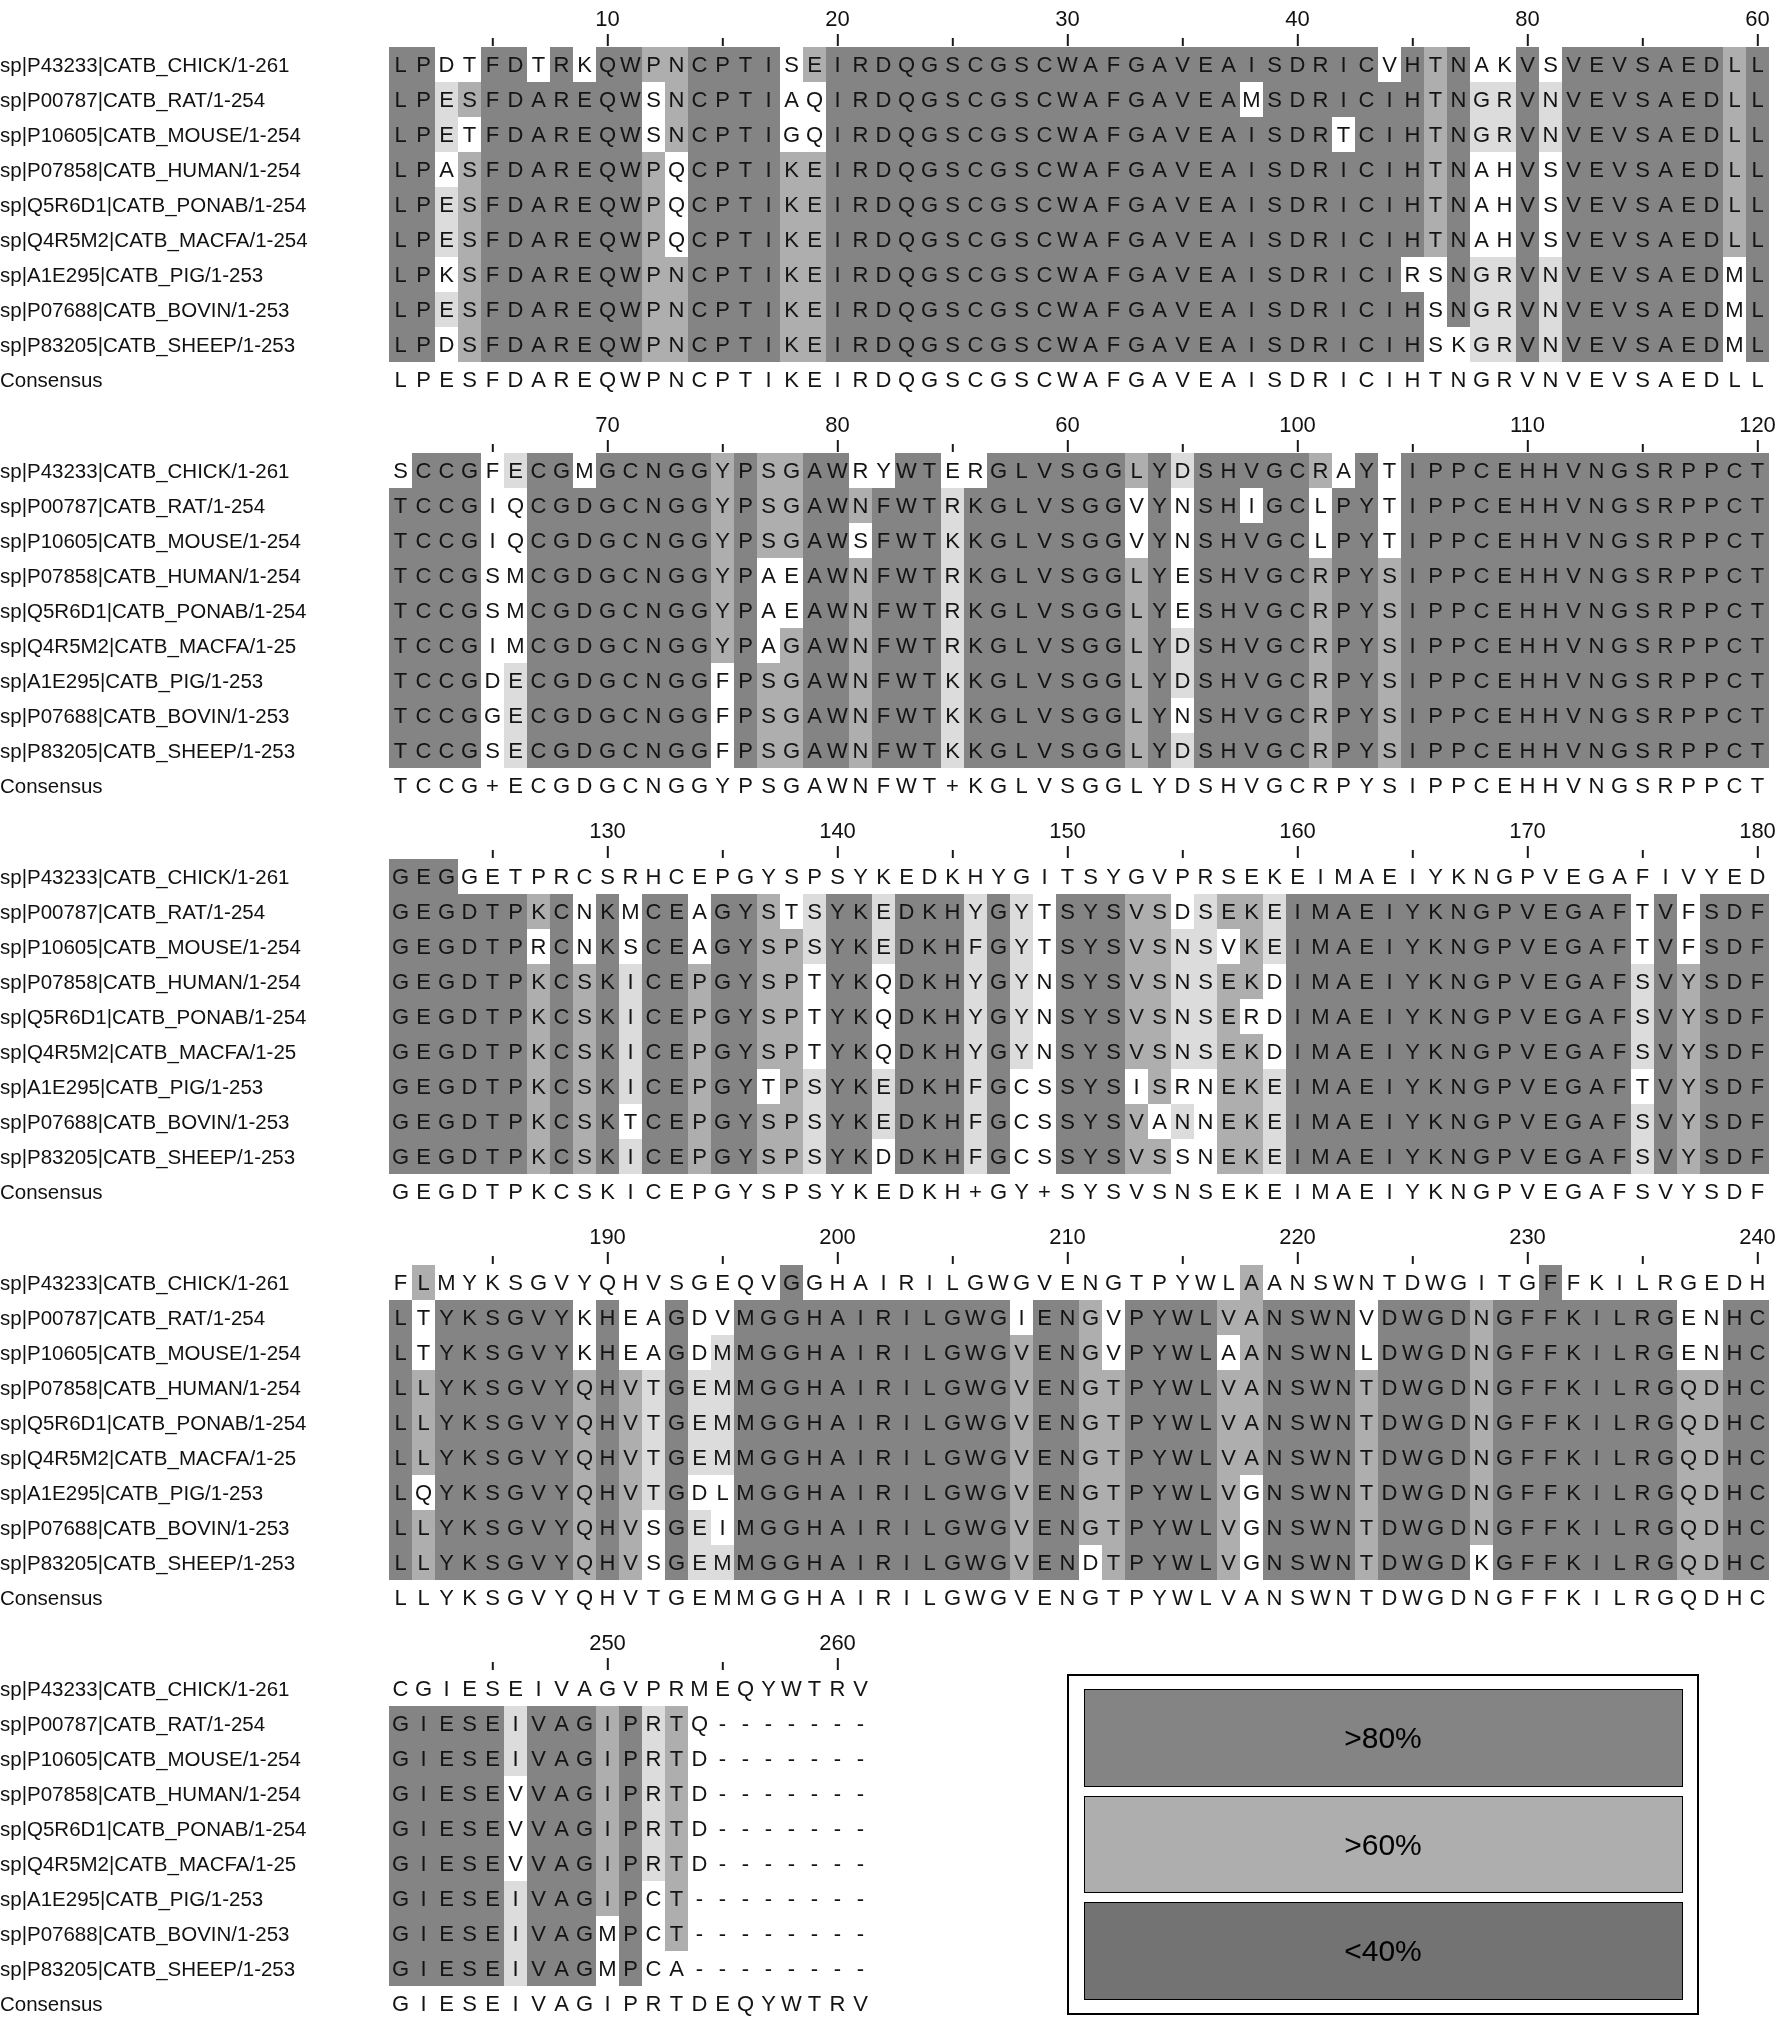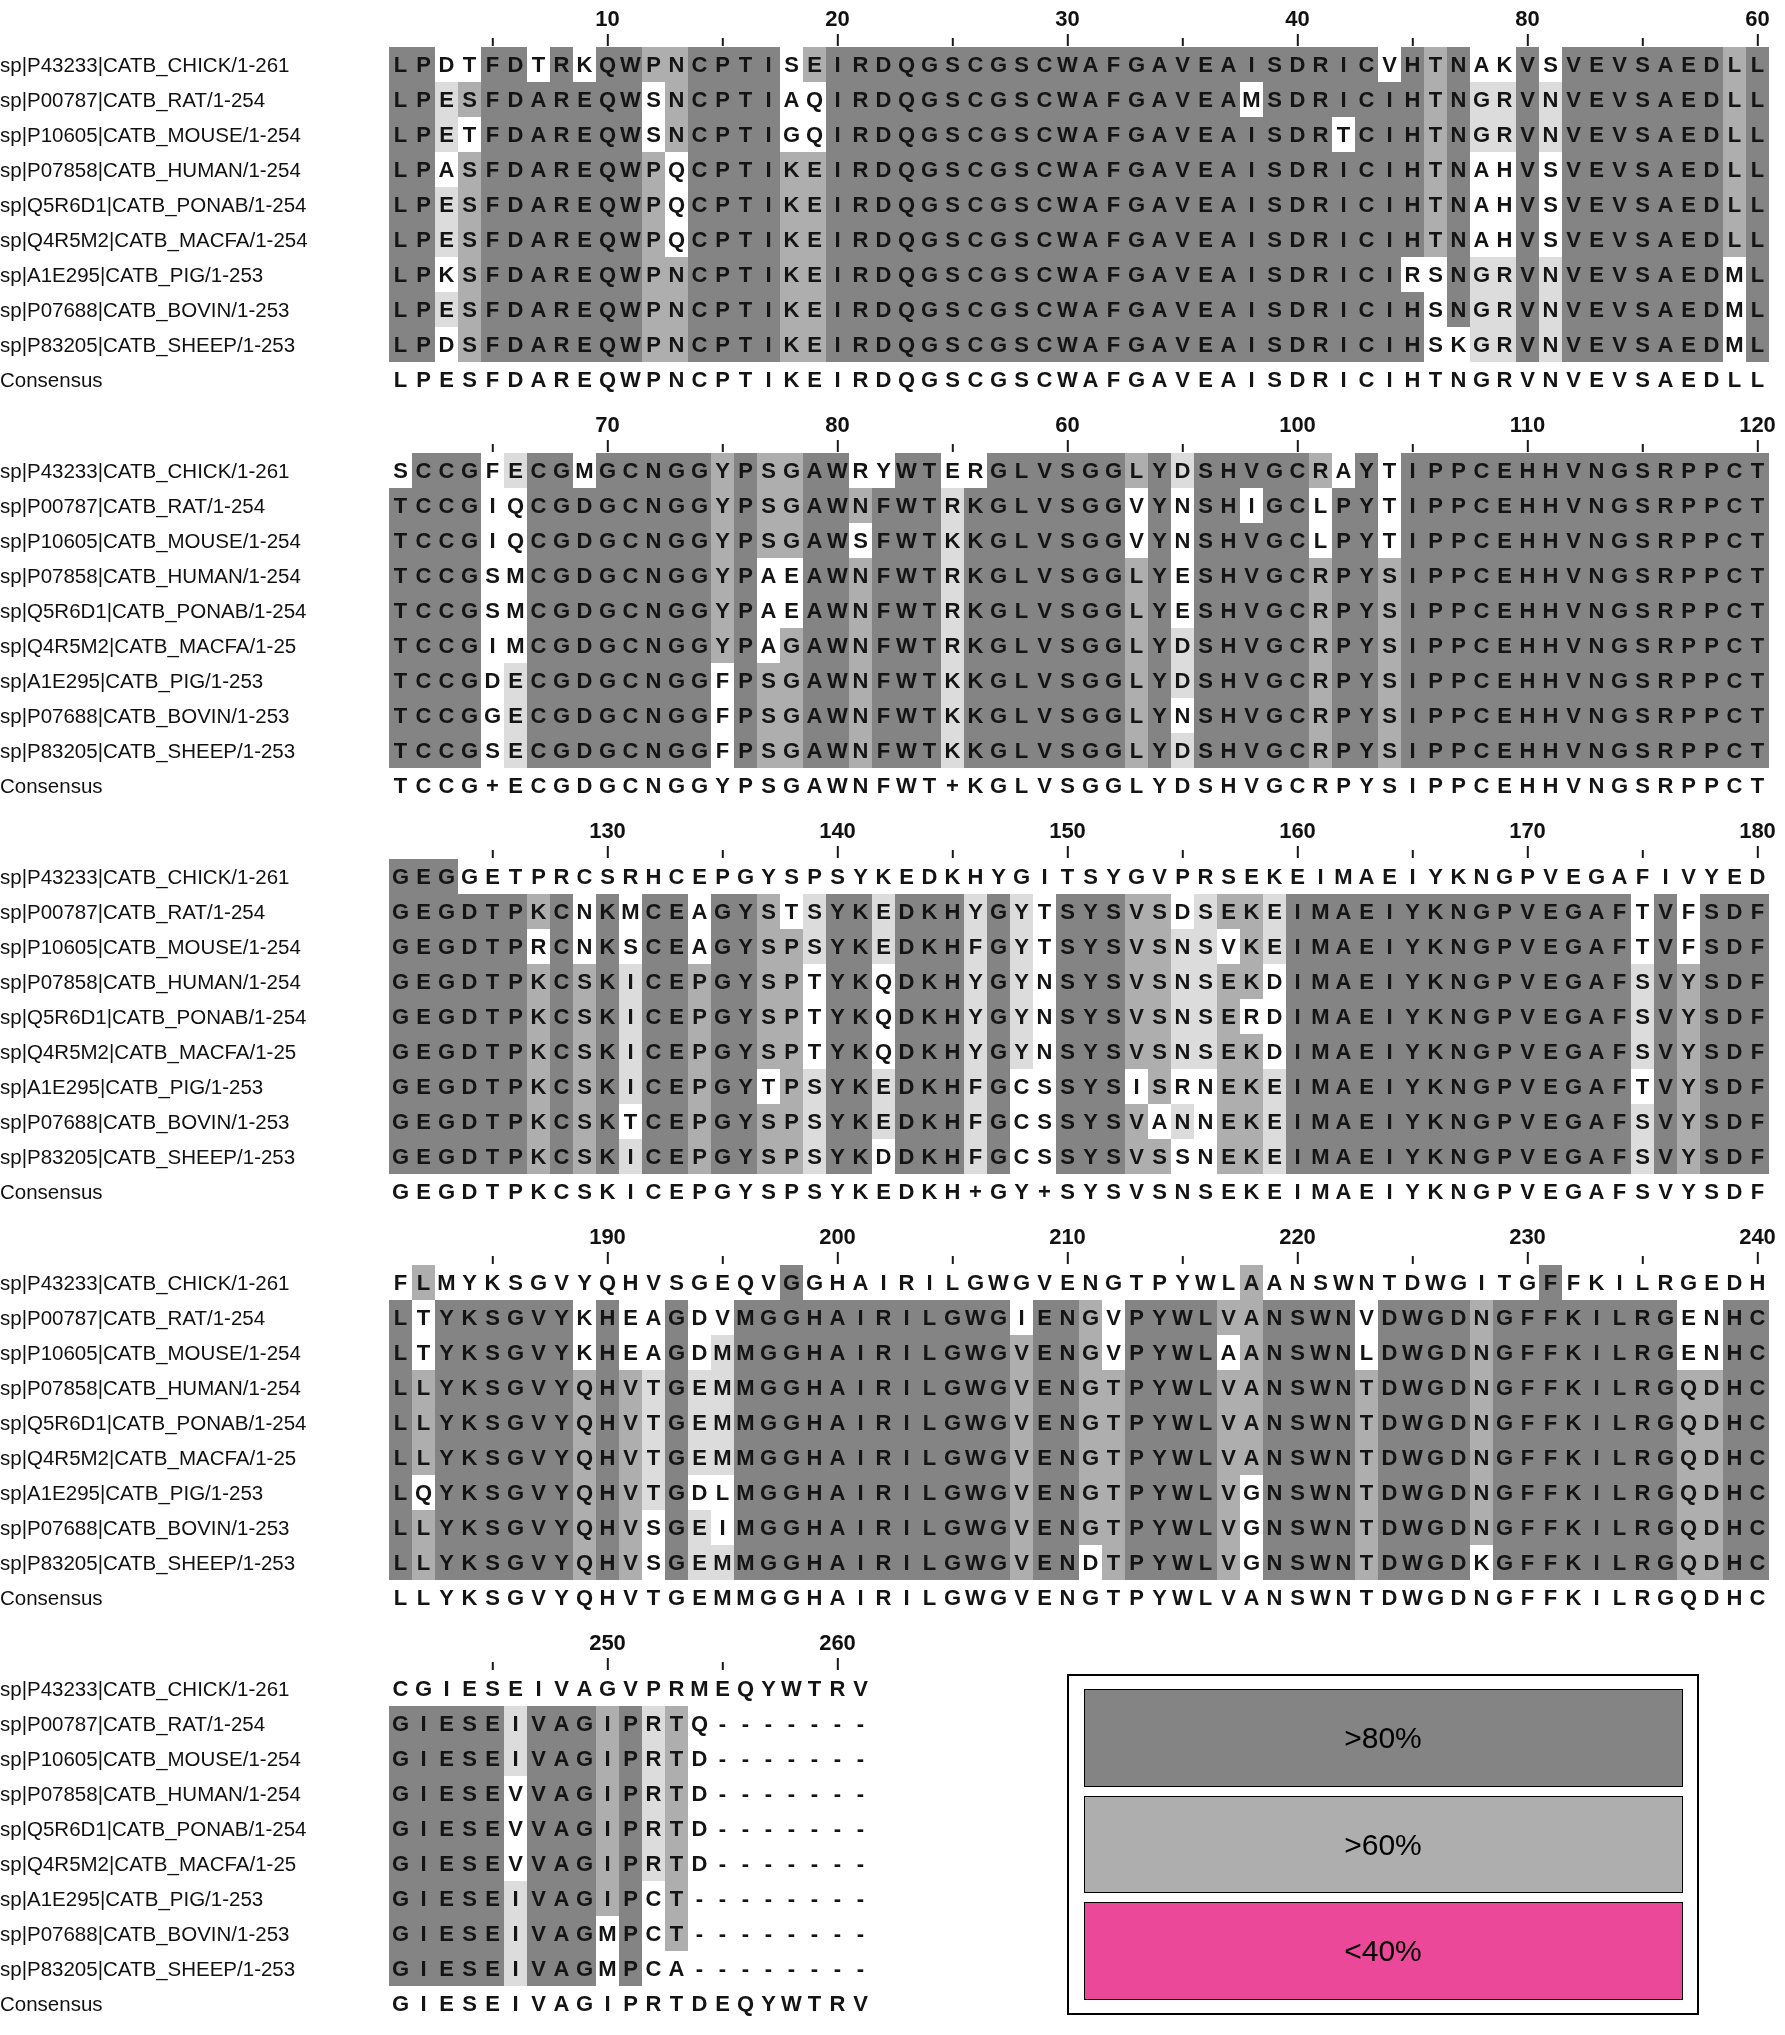--- a/index.html
+++ b/index.html
@@ -14,21 +14,21 @@
     box-sizing:border-box;
   }
   .block{margin-bottom:17px;}
   .row{display:flex;height:35px;}
   .labelcell{
     width:389px;box-sizing:border-box;
     display:flex;align-items:center;
     font-size:20.5px;letter-spacing:0px;color:#111;
     white-space:nowrap;
   }
-  .cells{display:flex;font-weight:bold;}
+  .cells{display:flex;}
   .cell{
     width:23px;height:35px;
     display:flex;align-items:center;justify-content:center;
     font-size:22px;color:#141414;
   }
   .c80{background:var(--c80);}
   .c60{background:var(--c60);}
   .c40{background:var(--c40);}
   .consensus .cell{background:transparent;}
   .ruler{height:39px;display:flex;}
@@ -3344,16 +3344,16 @@
             <span class="cell">R</span>
             <span class="cell">V</span>
           </div>
         </div>
       </div>
     </div>
 
   <div id="legend">
     <div class="legend-item" style="background: rgb(132, 132, 132);">&gt;80%</div>
     <div class="legend-item" style="background: rgb(174, 174, 174);">&gt;60%</div>
-    <div class="legend-item" style="background: #ec4899;">&lt;40%</div>
+    <div class="legend-item" style="background: #737373;">&lt;40%</div>
   </div>
 </div>
 
 
 </body></html>

